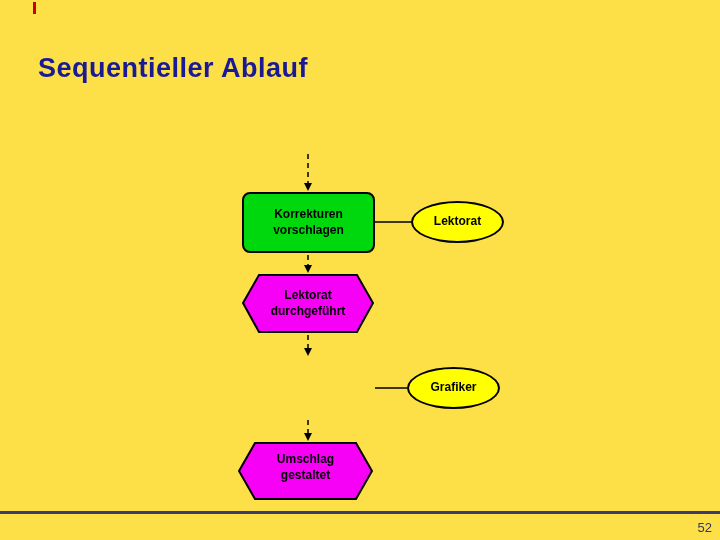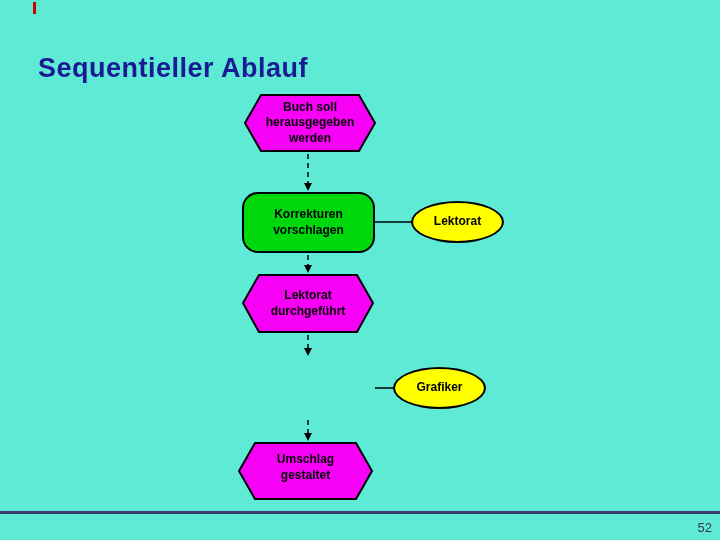--- a/index.html
+++ b/index.html
@@ -1,19 +1,19 @@
 <!DOCTYPE html>
 <html><head>
 <meta charset="utf-8">
 <style>
   html,body{margin:0;padding:0;background:#888;}
   .slide{
     position:relative;
     width:720px;height:540px;
-    background:#5eead4;
+    background:#fde047;
     overflow:hidden;
     font-family:"Liberation Sans", sans-serif;
   }
   .red-mark{
     position:absolute;left:33px;top:2px;width:3px;height:12px;
     background:#cc0000;
   }
   .slide-title{
     position:absolute;left:38px;top:53px;
     font-size:27px;font-weight:bold;color:#1a1a94;
@@ -25,21 +25,21 @@
   .node .shape-svg{position:absolute;left:0;top:0;}
   .shape-label{
     position:relative;
     font-size:12px;font-weight:bold;color:#000;
     text-align:center;line-height:1.3;
     white-space:pre-line;
   }
   .function-node{
     background:#00d80e;
     border:2px solid #000;
-    border-radius:16px;
+    border-radius:8px;
     box-sizing:border-box;
   }
   .resource-node{
     background:#ffff00;
     border:2px solid #000;
     border-radius:50%;
     box-sizing:border-box;
   }
   .footer-line{
     position:absolute;left:0;top:511px;width:720px;height:3px;
@@ -73,48 +73,40 @@
       <polygon points="304,348 308,356 312,348" fill="#000"></polygon>
 
       <line x1="308" y1="420" x2="308" y2="435" stroke="#000" stroke-width="1.5" stroke-dasharray="5 4"></line>
       <polygon points="304,433 308,441 312,433" fill="#000"></polygon>
 
       <line x1="375" y1="222" x2="413" y2="222" stroke="#000" stroke-width="1.5"></line>
 
       <line x1="375" y1="388" x2="407" y2="388" stroke="#000" stroke-width="1.5"></line>
     </svg>
 
-    <div class="node" style="left:244px;top:94px;width:132px;height:58px;">
-      <svg class="shape-svg" width="132" height="58" viewBox="0 0 132 58">
-        <polygon points="1,29 17,1 115,1 131,29 115,57 17,57" fill="#f600f6" stroke="#000" stroke-width="2"></polygon>
-      </svg>
-      <div class="shape-label">Buch soll
-herausgegeben
-werden</div>
-    </div>
 
     <div class="node function-node" style="left:242px;top:192px;width:133px;height:61px;">
       <div class="shape-label">Korrekturen
 vorschlagen</div>
     </div>
 
     <div class="node resource-node" style="left:411px;top:201px;width:93px;height:42px;">
       <div class="shape-label">Lektorat</div>
     </div>
 
     <div class="node" style="left:242px;top:274px;width:132px;height:59px;">
       <svg class="shape-svg" width="132" height="59" viewBox="0 0 132 59">
         <polygon points="1,29 17,1 115,1 131,29 115,58 17,58" fill="#f600f6" stroke="#000" stroke-width="2"></polygon>
       </svg>
       <div class="shape-label">Lektorat
 durchgeführt</div>
     </div>
 
 
-    <div class="node resource-node" style="left:393px;top:367px;width:93px;height:42px;">
+    <div class="node resource-node" style="left:407px;top:367px;width:93px;height:42px;">
       <div class="shape-label">Grafiker</div>
     </div>
 
     <div class="node" style="left:238px;top:442px;width:135px;height:52px;">
       <svg class="shape-svg" width="135" height="58" viewBox="0 0 135 58">
         <polygon points="1,29 17,1 118,1 134,29 118,57 17,57" fill="#f600f6" stroke="#000" stroke-width="2"></polygon>
       </svg>
       <div class="shape-label">Umschlag
 gestaltet</div>
     </div>

